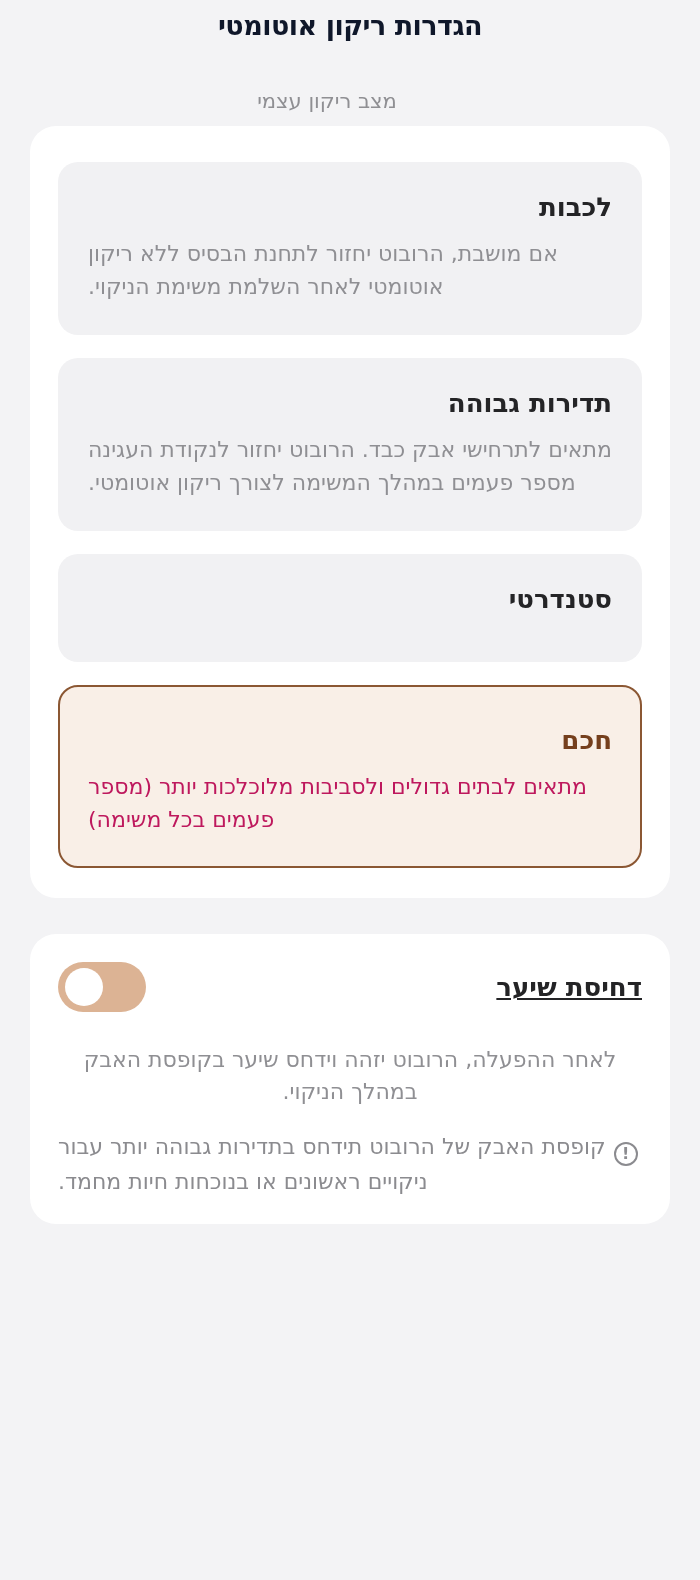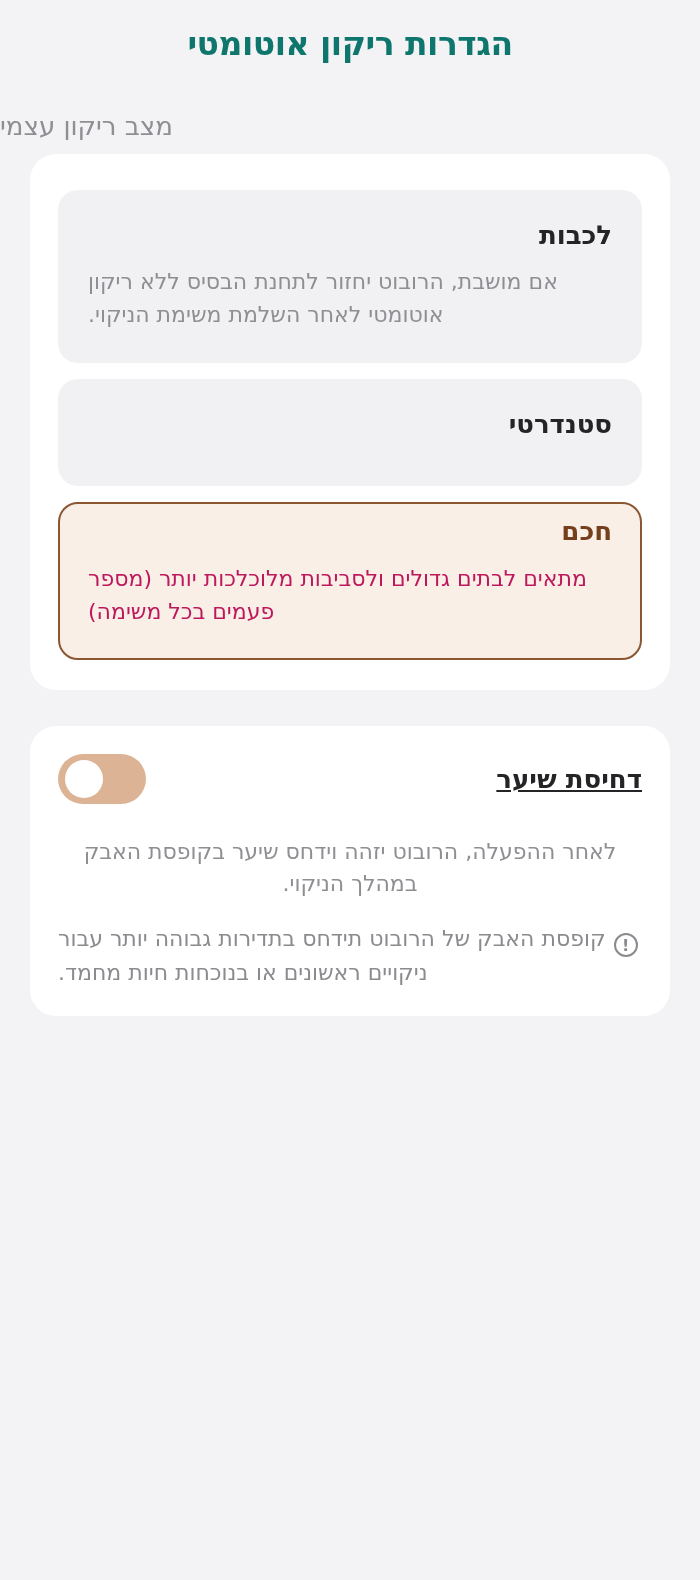--- a/index.html
+++ b/index.html
@@ -5,65 +5,65 @@
   * { box-sizing: border-box; margin: 0; padding: 0; }
   html, body { width: 700px; }
   body {
     height: 1580px;
     background: #f3f3f5;
     direction: rtl;
     font-family: "DejaVu Sans", sans-serif;
     overflow: hidden;
   }
   .page-title {
-    padding-top: 24px;
+    padding-top: 10px;
     text-align: center;
-    font-size: 33px;
+    font-size: 27px;
     font-weight: 700;
-    color: #0f766e;
+    color: #0f172a;
     letter-spacing: -0.5px;
   }
   .section-label {
     margin: 48px 46px 13px 0;
-    text-align: left;
-    font-size: 26px;
+    text-align: center;
+    font-size: 21px;
     color: #8f8f93;
   }
   .panel {
     margin: 0 30px;
     background: #ffffff;
     border-radius: 26px;
     padding: 36px 28px 30px;
   }
   .mode-card {
     background: #f1f1f3;
     border-radius: 20px;
     padding: 30px 30px 32px;
-    margin-bottom: 16px;
+    margin-bottom: 23px;
     cursor: pointer;
   }
   .mode-card:last-child { margin-bottom: 0; }
   .mode-title {
     font-size: 26px;
     font-weight: 600;
     color: #242426;
     line-height: 1.2;
     margin-bottom: 14px;
     text-align: right;
   }
   .mode-desc {
     font-size: 22px;
     color: #8f8f93;
     line-height: 1.5;
     text-align: left;
   }
   .mode-card.selected {
     background: #f9efe7;
     border: 2px solid #8b5733;
-    padding: 12px 28px 30px;
+    padding: 38px 28px 30px;
   }
   .mode-card.selected .mode-title { color: #753f1d; }
   .mode-card.selected .mode-desc { color: #be185d; }
 
   .panel2 {
     margin: 36px 30px 0;
     background: #ffffff;
     border-radius: 26px;
     padding: 28px 28px 26px;
   }
@@ -137,20 +137,24 @@
 
 <div class="section-label">מצב ריקון עצמי</div>
 
 <div class="panel">
 
   <div class="mode-card">
     <div class="mode-title">לכבות</div>
     <div class="mode-desc">אם מושבת, הרובוט יחזור לתחנת הבסיס ללא ריקון אוטומטי לאחר השלמת משימת הניקוי.</div>
   </div>
 
+  <div class="mode-card">
+    <div class="mode-title">תדירות גבוהה</div>
+    <div class="mode-desc">מתאים לתרחישי אבק כבד. הרובוט יחזור לנקודת העגינה מספר פעמים במהלך המשימה לצורך ריקון אוטומטי.</div>
+  </div>
 
   <div class="mode-card">
     <div class="mode-title">סטנדרטי</div>
   </div>
 
   <div class="mode-card selected">
     <div class="mode-title">חכם</div>
     <div class="mode-desc">מתאים לבתים גדולים ולסביבות מלוכלכות יותר (מספר פעמים בכל משימה)</div>
   </div>
 

